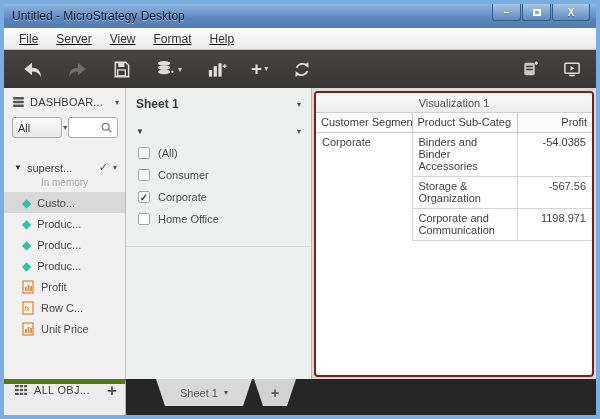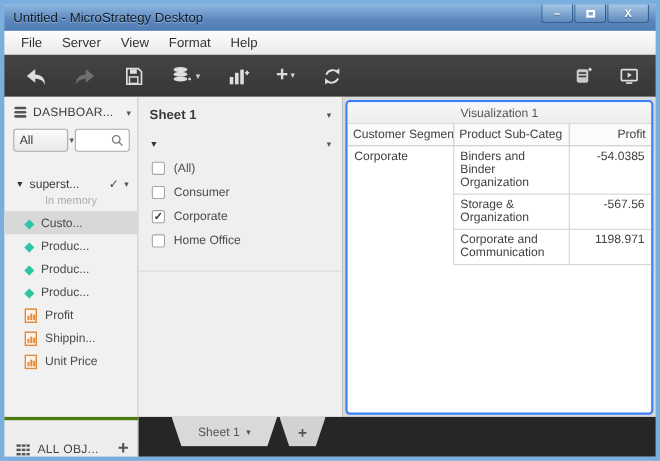--- a/index.html
+++ b/index.html
@@ -31,21 +31,21 @@
     text-shadow:0 1px 1px rgba(0,0,0,.4);
     cursor:default;
   }
   .win-btn.close{ min-width:38px; }
   .max-glyph{ width:8px; height:7px; border:2px solid #fff; display:inline-block; }
   
   .menubar{
     height:22px; flex:0 0 22px;
     background:linear-gradient(#fdfdfd,#ebebeb);
     border-bottom:1px solid #c6c6c6;
-    display:flex; align-items:center; padding-left:6px;
+    display:flex; align-items:center; padding-left:6px;text-decoration:underline;
   }
   .menu-item{ font-size:12px; color:#333; padding:2px 9px; }
   
   .toolbar{
     height:38px; flex:0 0 38px;
     background:linear-gradient(#454443,#373635);
     display:flex; align-items:center;
     padding:0 14px 0 18px;
   }
   .tb-group{ display:flex; align-items:center; gap:24px; }
@@ -97,21 +97,21 @@
   .group-row .caret{ margin-left:auto; }
   .opt-row{ display:flex; align-items:center; gap:8px; height:22px; padding-left:12px; }
   .chk{
     width:12px; height:12px; background:#fff; border:1px solid #a5a5a5; border-radius:2px;
     font-size:10px; line-height:11px; text-align:center; color:#333; font-weight:bold;
   }
   .opt-label{ font-size:11px; color:#4a4a4a; }
   .filter-divider{ border-top:1px solid #dadada; margin-top:16px; }
   
   .viz-area{ flex:1 1 auto; background:#d9d9d9; padding:3px 2px 2px 2px; min-width:0; }
-  .viz-panel{ width:100%; height:100%; background:#fff; border:2px solid #3b82f6; border-radius:4px; overflow:hidden; display:flex; flex-direction:column; }
+  .viz-panel{ width:100%; height:100%; background:#fff; border:2px solid #7f1d1d; border-radius:4px; overflow:hidden; display:flex; flex-direction:column; }
   .viz-title{
     height:20px; flex:0 0 20px; background:linear-gradient(#f8f8f8,#ededed);
     border-bottom:1px solid #cfcfcf;
     display:flex; align-items:center; justify-content:center;
     font-size:11px; color:#555;
   }
   table.viz-table{ border-collapse:collapse; table-layout:fixed; width:276px; }
   .viz-table th{
     font-size:11px; font-weight:normal; color:#3f3f3f; background:#fbfbfb;
     border-bottom:1px solid #c9c9c9; border-right:1px solid #c9c9c9;
@@ -122,22 +122,22 @@
     font-size:11px; color:#3f3f3f; vertical-align:top;
     border-bottom:1px solid #d4d4d4; border-right:1px solid #d4d4d4;
     padding:3px 12px 4px 6px;
   }
   .viz-table td.num{ text-align:right; border-right:none; padding-right:6px; }
   .viz-table td.seg{ border-bottom:none; }
   
   .bottombar{ height:36px; flex:0 0 36px; display:flex; }
   .bb-left{
     width:122px; flex:0 0 122px; background:#ededed;
-    border-top:3px solid #4d7c0f; border-right:1px solid #b5b5b5;
-    display:flex; align-items:flex-end; padding:0 8px 0 10px; gap:6px;
+    border-top:5px solid #4d7c0f; border-right:1px solid #b5b5b5;
+    display:flex; align-items:flex-start; padding:0 8px 0 10px; gap:6px;
   }
   .bb-label{ font-size:11px; color:#444; letter-spacing:.3px; }
   .bb-plus{ margin-left:auto; font-size:17px; color:#555; font-weight:bold; line-height:14px; }
   .bb-right{ flex:1 1 auto; background:#262626; display:flex; padding-left:30px; }
   .sheet-tab{
     width:96px; height:27px; background:#d9d9d9;
     clip-path:polygon(0 0,100% 0,calc(100% - 9px) 100%,9px 100%);
     display:flex; align-items:center; justify-content:center; gap:6px;
     font-size:11px; color:#555;
   }
@@ -299,25 +299,23 @@
           <rect x="1" y="1" width="10" height="12" fill="#fdf4e9" stroke="#e08a3c" stroke-width="1.3"></rect>
           <rect x="3" y="7" width="1.8" height="4" fill="#e08a3c"></rect>
           <rect x="5.6" y="5" width="1.8" height="6" fill="#e08a3c"></rect>
           <rect x="8.2" y="6" width="1.8" height="5" fill="#e08a3c"></rect>
         </svg>
         <span class="field-label">Profit</span>
       </div>
       <div class="field-row">
         <svg width="13" height="14" viewBox="0 0 13 14">
           <rect x="1" y="1" width="10" height="12" fill="#fdf4e9" stroke="#e08a3c" stroke-width="1.3"></rect>
-          <rect x="3" y="7" width="1.8" height="4" fill="#e08a3c"></rect>
-          <rect x="5.6" y="5" width="1.8" height="6" fill="#e08a3c"></rect>
-          <rect x="8.2" y="6" width="1.8" height="5" fill="#e08a3c"></rect>
-        </svg>
-        <span class="field-label">Shippin...</span>
+          <text x="2.2" y="10" font-size="7" font-style="italic" fill="#c87820" font-family="Liberation Sans, sans-serif">fx</text>
+        </svg>
+        <span class="field-label">Row C...</span>
       </div>
       <div class="field-row">
         <svg width="13" height="14" viewBox="0 0 13 14">
           <rect x="1" y="1" width="10" height="12" fill="#fdf4e9" stroke="#e08a3c" stroke-width="1.3"></rect>
           <rect x="3" y="7" width="1.8" height="4" fill="#e08a3c"></rect>
           <rect x="5.6" y="5" width="1.8" height="6" fill="#e08a3c"></rect>
           <rect x="8.2" y="6" width="1.8" height="5" fill="#e08a3c"></rect>
         </svg>
         <span class="field-label">Unit Price</span>
       </div>
@@ -365,21 +363,21 @@
           <thead>
             <tr>
               <th>Customer Segment</th>
               <th>Product Sub-Categ</th>
               <th>Profit</th>
             </tr>
           </thead>
           <tbody>
             <tr>
               <td class="seg" rowspan="3">Corporate</td>
-              <td>Binders and Binder Organization</td>
+              <td>Binders and Binder Accessories</td>
               <td class="num">-54.0385</td>
             </tr>
             <tr>
               <td>Storage &amp; Organization</td>
               <td class="num">-567.56</td>
             </tr>
             <tr>
               <td>Corporate and Communication</td>
               <td class="num">1198.971</td>
             </tr>

